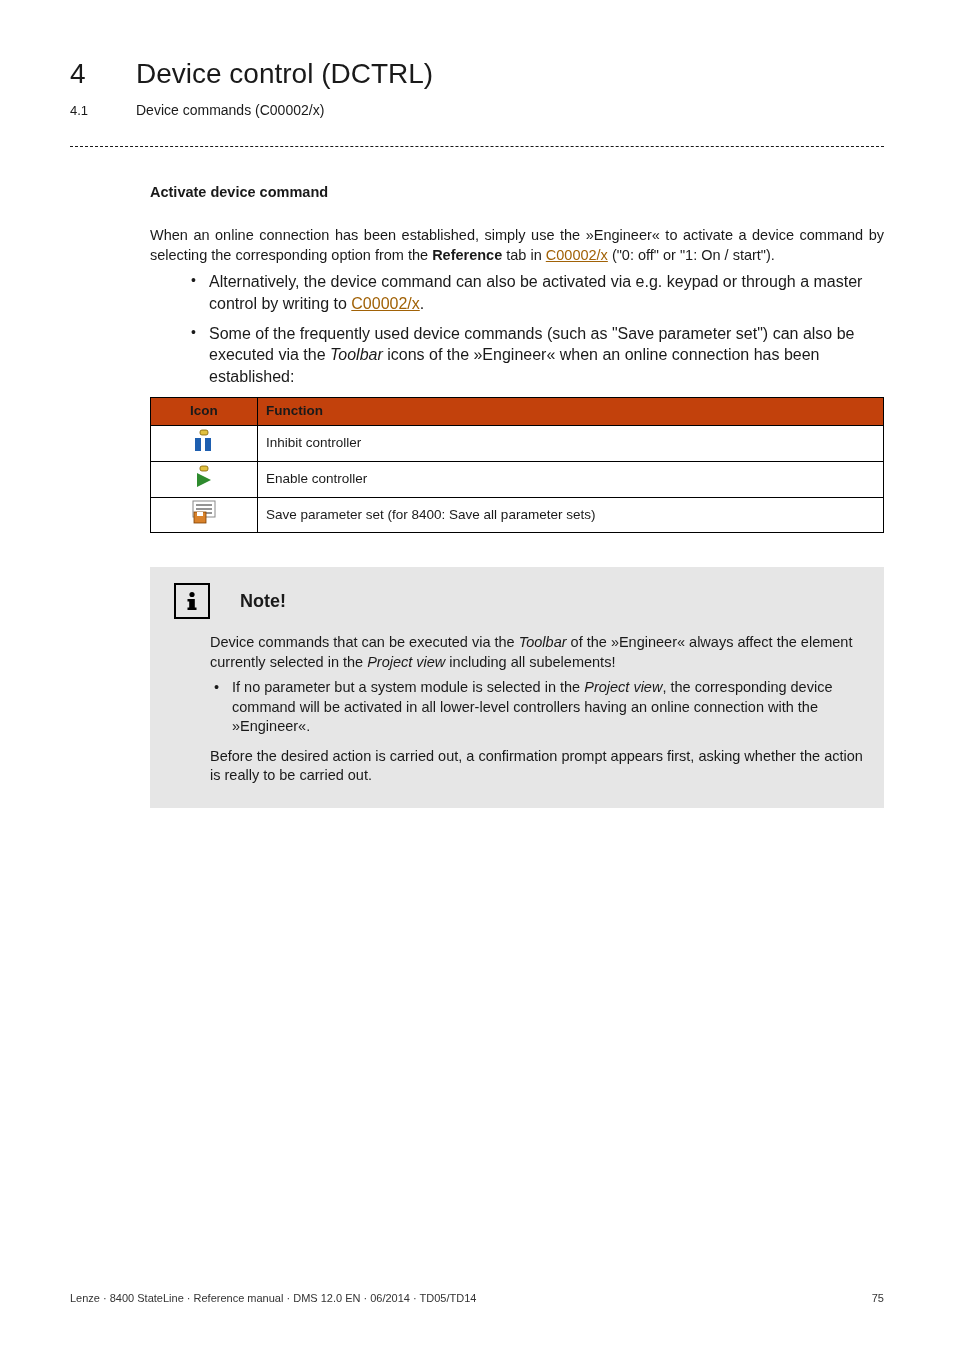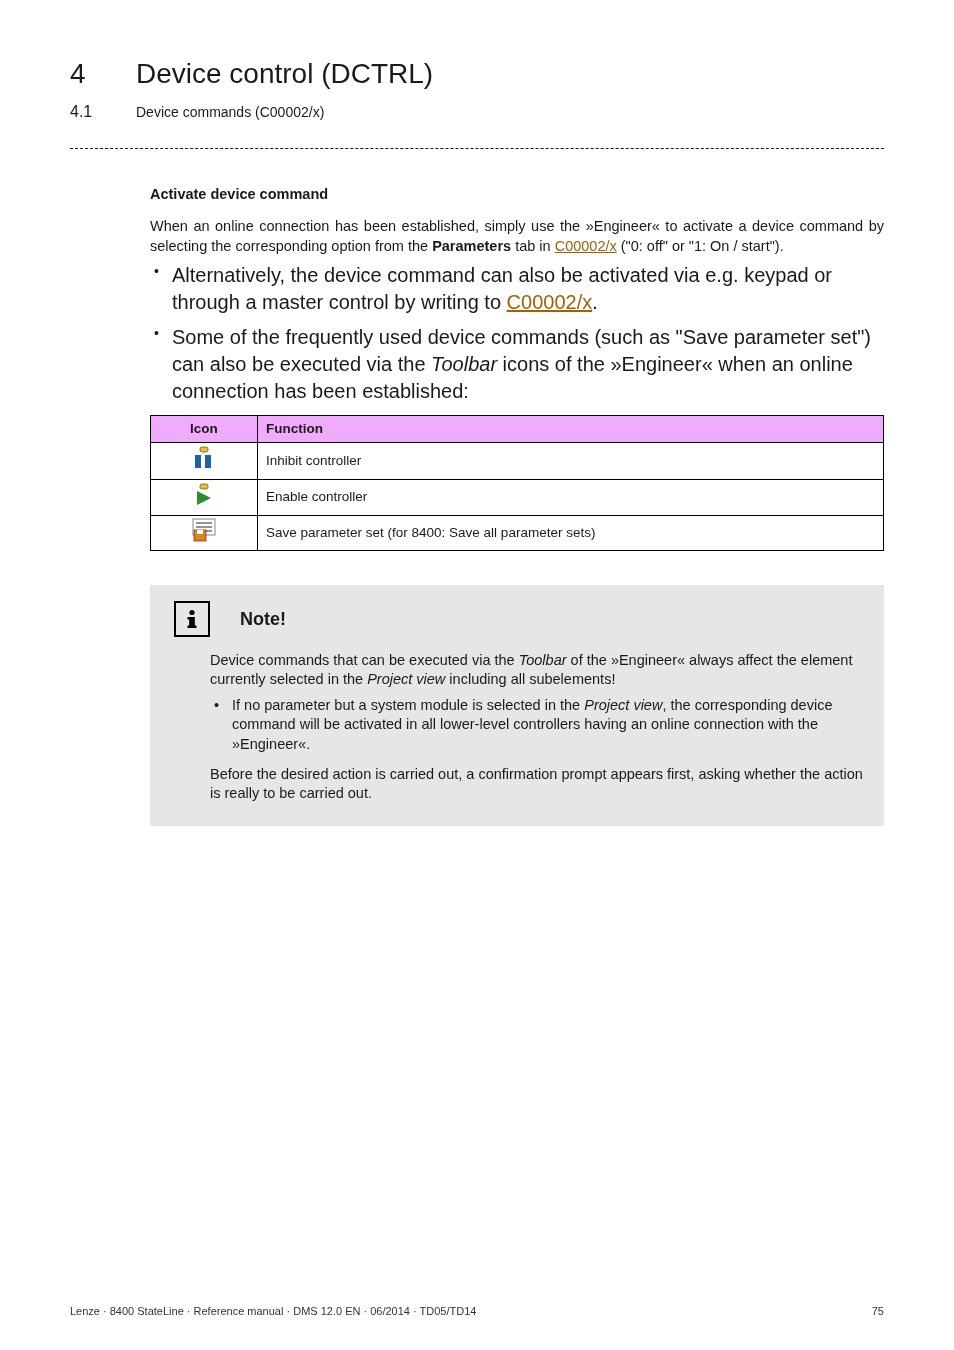--- a/index.html
+++ b/index.html
@@ -34,79 +34,80 @@
     font-size: 28px;
     font-weight: 400;
   }
   .sub-row {
     display: flex;
     align-items: baseline;
     gap: 34px;
     margin-top: 8px;
   }
   .sub-num {
-    font-size: 16px;
+    font-size: 13px;
     width: 32px;
   }
   .sub-title {
     font-size: 14px;
   }
   .dashed-sep {
     margin-top: 26px;
     border: none;
     border-top: 1.5px dashed #1a1a1a;
     width: 100%;
   }
   .content {
     margin-left: 80px;
     margin-top: 36px;
   }
   .h-bold {
     font-weight: 700;
     font-size: 14.5px;
-    margin-bottom: 12px;
+    margin-bottom: 24px;
   }
   .para {
     font-size: 14.5px;
     text-align: justify;
     margin-bottom: 6px;
   }
   .bold { font-weight: 700; }
   .link { color: #a16207; text-decoration: underline; }
   .bullets {
     margin: 4px 0 0 0;
     padding-left: 20px;
   }
   .bullets > li {
     list-style: none;
     position: relative;
     padding-left: 2px;
     margin-bottom: 8px;
-    font-size: 20px;
+    font-size: 16px;
+    margin-left: 37px;
   }
   .bullets > li::before {
     content: "•";
     position: absolute;
     left: -16px;
     top: 0;
     font-size: 14px;
   }
   table.icon-table {
     border-collapse: collapse;
     width: 100%;
     margin-top: 10px;
   }
   table.icon-table th, table.icon-table td {
     border: 1px solid #000;
     font-size: 13.5px;
     vertical-align: middle;
     padding: 4px 8px;
   }
   table.icon-table th {
-    background: #f0abfc;
+    background: #c2410c;
     text-align: left;
     font-weight: 700;
   }
   table.icon-table th.icon-col { text-align: center; width: 90px; }
   table.icon-table td.icon-cell {
     text-align: center;
     width: 90px;
     height: 30px;
     padding: 2px;
   }
@@ -149,21 +150,21 @@
   }
   .note-bullets > li {
     list-style:none; position:relative; padding-left:2px; margin-bottom:6px;
     font-size: 14.5px;
   }
   .note-bullets > li::before {
     content:"•"; position:absolute; left:-16px; top:0;
   }
   .footer {
     position: absolute;
-    bottom: 31px;
+    bottom: 44px;
     left: 70px;
     right: 70px;
     display: flex;
     justify-content: space-between;
     font-size: 11px;
     color: #333;
   }
   .italic { font-style: italic; }
 </style>
 </head>
@@ -178,21 +179,21 @@
     <div class="sub-num">4.1</div>
     <div class="sub-title">Device commands (C00002/x)</div>
   </div>
 
   <hr class="dashed-sep">
 
   <div class="content">
     <div class="h-bold">Activate device command</div>
 
     <div class="para">
-      <span>When an online connection has been established, simply use the »Engineer« to activate a device command by selecting the corresponding option from the </span><span class="bold">Parameters</span><span> tab in </span><a href="#" class="link">C00002/x</a><span> ("0: off" or "1: On / start").</span>
+      <span>When an online connection has been established, simply use the »Engineer« to activate a device command by selecting the corresponding option from the </span><span class="bold">Reference</span><span> tab in </span><a href="#" class="link">C00002/x</a><span> ("0: off" or "1: On / start").</span>
     </div>
 
     <ul class="bullets">
       <li>
         <span>Alternatively, the device command can also be activated via e.g. keypad or through a master control by writing to </span><a href="#" class="link">C00002/x</a><span>.</span>
       </li>
       <li>
         <span>Some of the frequently used device commands (such as "Save parameter set") can also be executed via the </span><span class="italic">Toolbar</span><span> icons of the »Engineer« when an online connection has been established:</span>
       </li>
     </ul>

